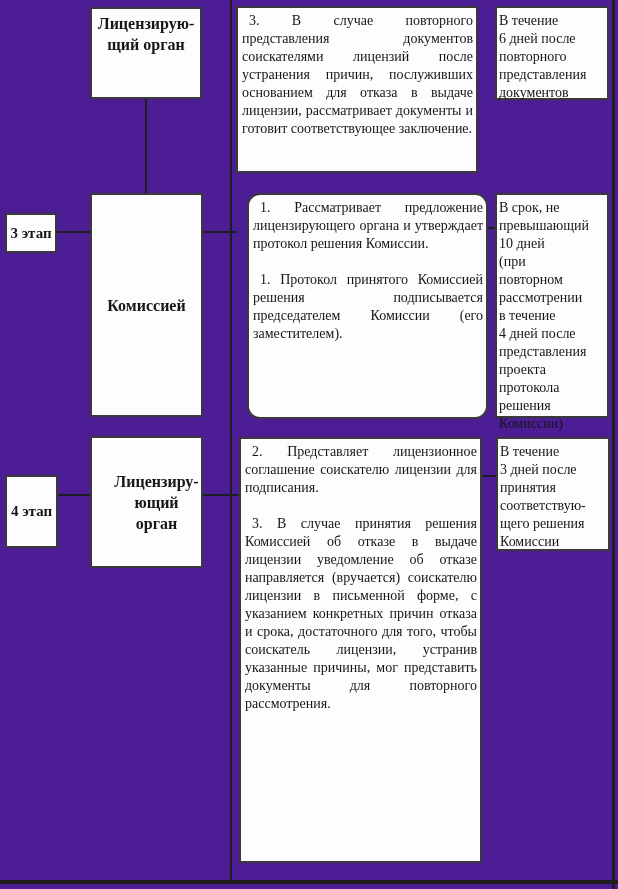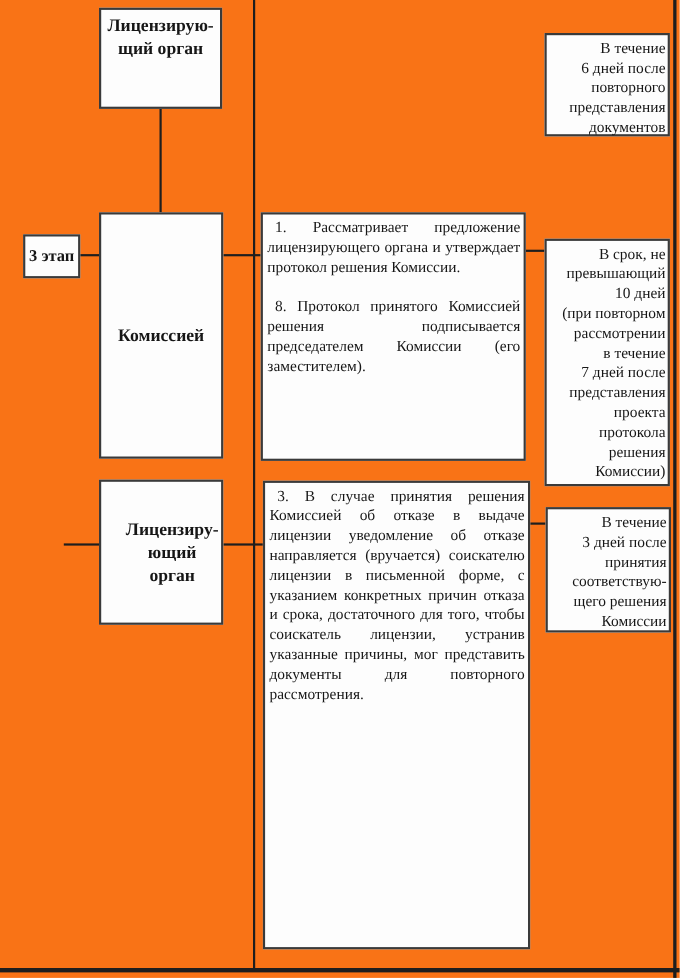--- a/index.html
+++ b/index.html
@@ -1,21 +1,21 @@
 <!DOCTYPE html>
 <html><head>
 <meta charset="utf-8">
 <style>
   * { margin: 0; padding: 0; box-sizing: border-box; }
   html, body { background: #ffffff; }
   .page {
     position: relative;
     width: 618px;
     height: 889px;
-    background: #f97316;
+    background: #4c1d95;
     font-family: "Liberation Serif", serif;
     color: #161616;
     overflow: hidden;
   }
   .line { position: absolute; background: #1e1e1e; }
   .divider       { left: 230px; top: 0;     width: 2px;  height: 882px; }
   .right-border  { left: 612px; top: 0;     width: 3px;  height: 889px; }
   .bottom-border { left: 0;     top: 880px; width: 618px; height: 4px; }
 
   .box {
@@ -33,42 +33,40 @@
   }
   .actor-text { white-space: pre-line; }
   .a1 { left: 90px;  top: 7px;   width: 112px; height: 92px;  padding-top: 4px; }
   .a2 { left: 90px;  top: 193px; width: 113px; height: 224px; }
   .a3 { left: 90px;  top: 436px; width: 113px; height: 132px; padding-left: 20px; }
 
   .stage {
     font-weight: bold;
     font-size: 15px;
     text-align: center;
-    margin-left: 16px;
   }
   .stage3 { left: 5px; top: 213px; width: 52px; height: 40px; }
   .stage4 { left: 5px; top: 475px; width: 53px; height: 73px; }
 
   .actions {
     font-size: 14px;
     line-height: 18px;
     text-align: justify;
     padding: 4px 3px 0 4px;
   }
   .actions p { text-indent: 7px; margin: 0 0 18px 0; }
   .b1 { left: 236px; top: 6px;   width: 242px; height: 167px; }
-  .b2 { left: 237px; top: 193px; width: 241px; height: 226px; }
+  .b2 { left: 247px; top: 193px; width: 241px; height: 226px; border-radius: 13px; }
   .b3 { left: 239px; top: 437px; width: 243px; height: 426px; }
 
   .deadline {
     font-size: 14px;
     line-height: 18px;
-    text-align: right;
-    padding: 4px 2px 0 2px;
-    margin-top: 24px;
+    text-align: left;
+    padding: 4px 16px 0 2px;
   }
   .deadline-text { white-space: pre-line; display: block; }
   .r1 { left: 495px; top: 6px;   width: 114px; height: 94px;  }
   .r2 { left: 495px; top: 193px; width: 114px; height: 225px; }
   .r3 { left: 496px; top: 437px; width: 114px; height: 114px; }
 
   .v-conn-1 { left: 145px; top: 99px;  width: 2px;  height: 94px; }
   .h-conn-2a { left: 56px;  top: 231px; width: 34px; height: 2px; }
   .h-conn-2b { left: 203px; top: 231px; width: 34px; height: 2px; }
   .h-conn-2c { left: 478px; top: 227px; width: 17px; height: 2px; }
@@ -90,58 +88,65 @@
   <div class="line h-conn-2b"></div>
   <div class="line h-conn-2c"></div>
   <div class="line h-conn-3a"></div>
   <div class="line h-conn-3b"></div>
   <div class="line h-conn-3c"></div>
 
   <div class="box actor a1">
     <span class="actor-text">Лицензирую-
 щий орган</span>
   </div>
+  <div class="box actions b1">
+    <p>3. В случае повторного представления документов соискателями лицензий после устранения причин, послуживших основанием для отказа в выдаче лицензии, рассматривает документы и готовит соответствующее заключение.</p>
+  </div>
   <div class="box deadline r1">
     <span class="deadline-text">В течение
 6 дней после
 повторного
 представления
 документов</span>
   </div>
 
   <div class="box stage stage3 vcenter">
     <span>3 этап</span>
   </div>
   <div class="box actor a2 vcenter">
     <span class="actor-text">Комиссией</span>
   </div>
   <div class="box actions b2">
     <p>1. Рассматривает предложение лицензирующего органа и утверждает протокол решения Комиссии.</p>
-    <p>8. Протокол принятого Комиссией решения подписывается председателем Комиссии (его заместителем).</p>
+    <p>1. Протокол принятого Комиссией решения подписывается председателем Комиссии (его заместителем).</p>
   </div>
   <div class="box deadline r2">
     <span class="deadline-text">В срок, не
 превышающий
 10 дней
 (при повторном
 рассмотрении
 в течение
-7 дней после
+4 дней после
 представления
 проекта
 протокола
 решения
 Комиссии)</span>
   </div>
 
+  <div class="box stage stage4 vcenter">
+    <span>4 этап</span>
+  </div>
   <div class="box actor a3 vcenter">
     <span class="actor-text">Лицензиру-
 ющий орган</span>
   </div>
   <div class="box actions b3">
+    <p>2. Представляет лицензионное соглашение соискателю лицензии для подписания.</p>
     <p>3. В случае принятия решения Комиссией об отказе в выдаче лицензии уведомление об отказе направляется (вручается) соискателю лицензии в письменной форме, с указанием конкретных причин отказа и срока, достаточного для того, чтобы соискатель лицензии, устранив указанные причины, мог представить документы для повторного рассмотрения.</p>
   </div>
   <div class="box deadline r3">
     <span class="deadline-text">В течение
 3 дней после
 принятия
 соответствую-
 щего решения
 Комиссии</span>
   </div>

